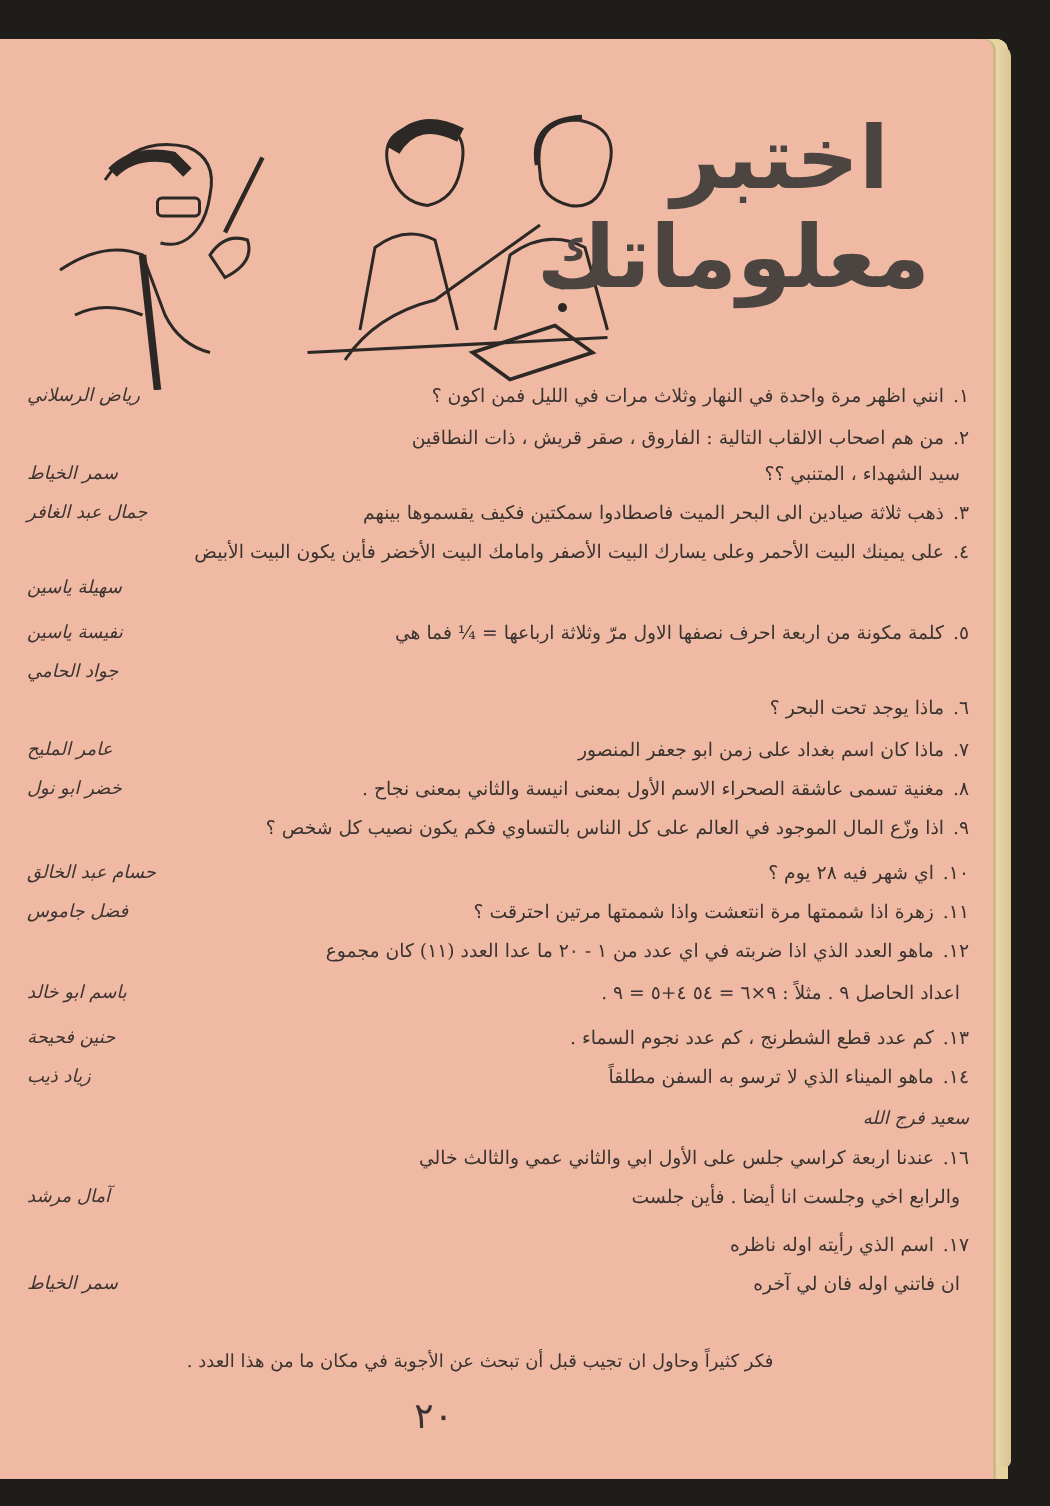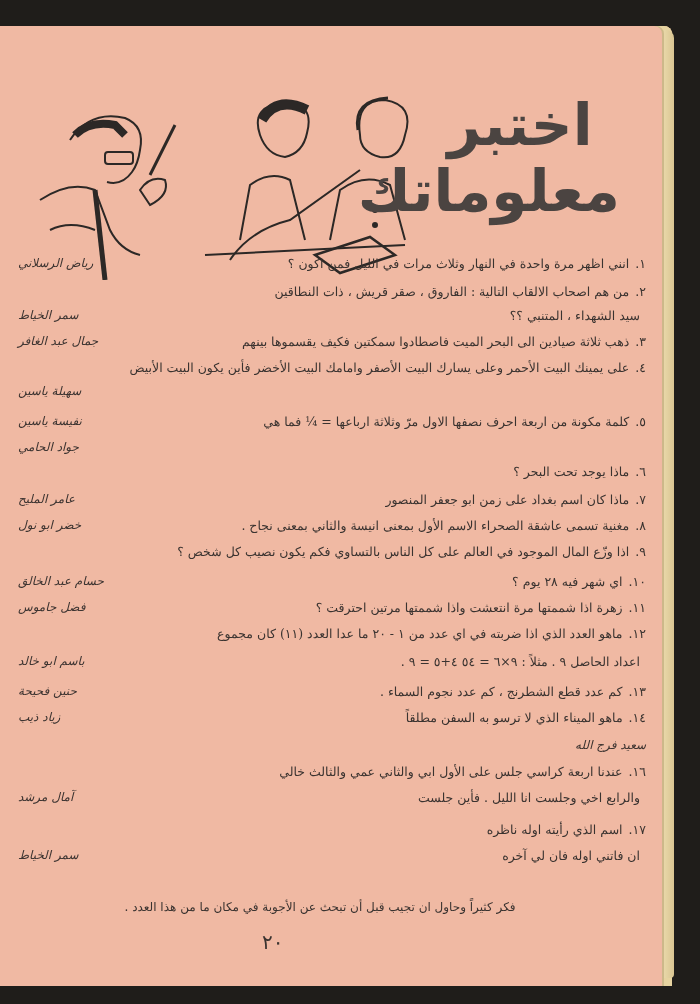--- a/index.html
+++ b/index.html
@@ -12,21 +12,21 @@
     background:#f0b9a3;
     border-top-right-radius:8px;
     box-shadow: inset -8px 0 0 #e6d3a0, inset -10px 0 0 #cdb88a;
   }
   .page-edge {
     position:absolute; left:664px; top:30px; width:10px; height:948px;
     background:linear-gradient(90deg,#e8d7a8,#d9c592);
     border-top-right-radius:8px; border-bottom-right-radius:4px;
   }
   .header {
-    position:absolute; left:10px; top:50px; width:640px; height:205px;
+    position:absolute; left:10px; top:30px; width:640px; height:205px;
   }
   .title {
     position:absolute; right:30px; top:42px; width:200px;
     direction:rtl; text-align:center;
     font-family:"DejaVu Sans", sans-serif; font-weight:bold;
     color:#4b4441; font-size:58px; line-height:66px; letter-spacing:-2px;
   }
   .title span { display:block; }
   .illustration { position:absolute; left:20px; top:30px; width:380px; height:200px; }
   .content {
@@ -40,22 +40,22 @@
     white-space:nowrap;
   }
   .q { text-align:center; }
   .num { margin-left:6px; }
   .name { font-style:italic; color:#3d3431; font-size:12px; }
   .footer-note {
     position:absolute; left:60px; top:900px; width:520px; text-align:center;
     direction:rtl; font-family:"DejaVu Serif", serif; font-size:12px; color:#3a3330;
   }
   .page-number {
-    position:absolute; left:262px; top:930px; width:40px; text-align:left;
-    font-family:"DejaVu Serif", serif; font-size:20px; color:#3a3330;
+    position:absolute; left:262px; top:930px; width:40px; text-align:right;
+    font-family:"DejaVu Serif", serif; font-size:24px; color:#3a3330;
   }
 </style>
 </head>
 <body>
 
 <div class="page"></div>
 <div class="page-edge"></div>
 
 <div class="header">
   <svg class="illustration" viewBox="0 0 380 200" fill="none" stroke="#2c2826" stroke-width="2">
@@ -163,21 +163,21 @@
       <span class="name">زياد ذيب</span>
     </div>
     <div class="line" style="top: 494px;">
       <span class="name">سعيد فرج الله</span>
     </div>
     <div class="line" style="top: 520px;">
       <span class="q"><span class="num">١٦.</span><span>عندنا اربعة كراسي جلس على الأول ابي والثاني عمي والثالث خالي</span></span>
       <span class="name"></span>
     </div>
     <div class="line" style="top: 546px;">
-      <span class="q"><span class="num"></span><span>والرابع اخي وجلست انا الليل . فأين جلست</span></span>
+      <span class="q"><span class="num"></span><span>والرابع اخي وجلست انا أيضا . فأين جلست</span></span>
       <span class="name">آمال مرشد</span>
     </div>
     <div class="line" style="top: 578px;">
       <span class="q"><span class="num">١٧.</span><span>اسم الذي رأيته          اوله ناظره</span></span>
       <span class="name"></span>
     </div>
     <div class="line" style="top: 604px;">
       <span class="q"><span class="num"></span><span>ان فاتني اوله          فان لي آخره</span></span>
       <span class="name">سمر الخياط</span>
     </div>

